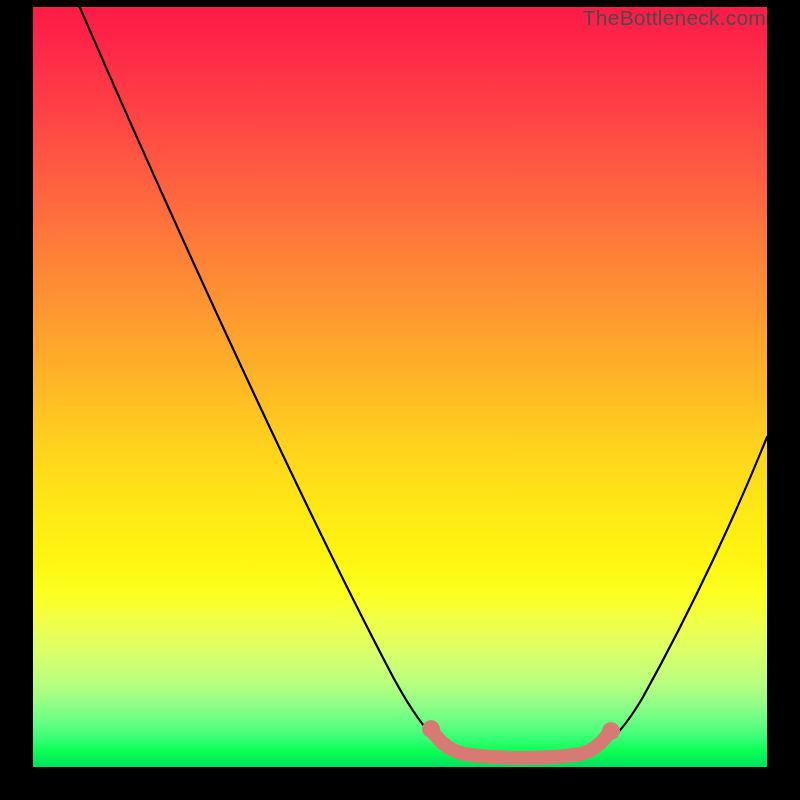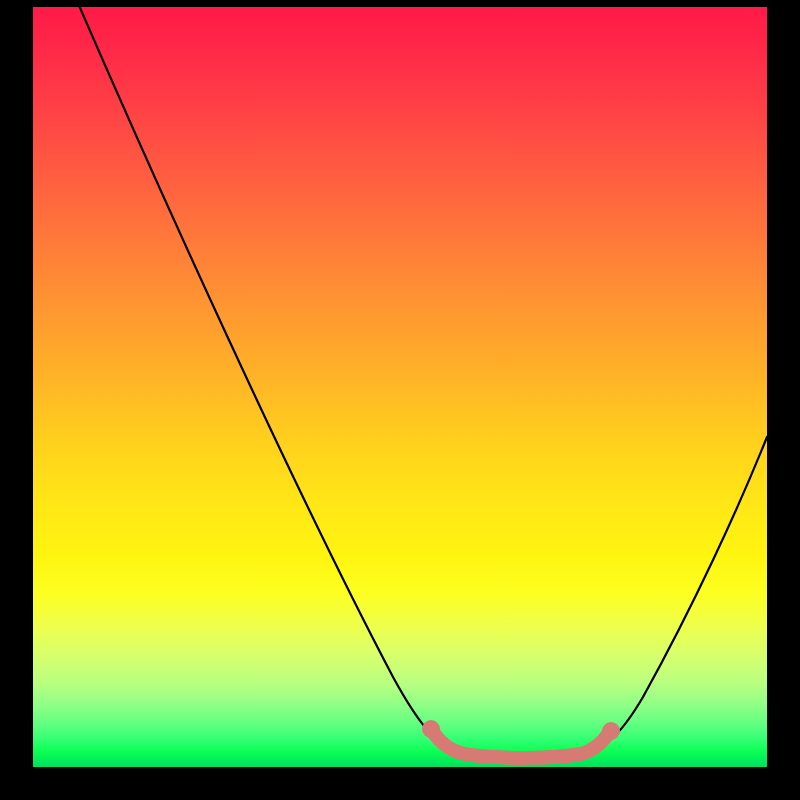--- a/index.html
+++ b/index.html
@@ -86,14 +86,15 @@
             C 408 738, 420 746, 438 748
             C 470 752, 520 752, 548 747
             C 560 744, 568 737, 576 726
             "></path>
 
       <circle cx="398" cy="722" r="9" fill="#d77a74"></circle>
       <circle cx="578" cy="724" r="9" fill="#d77a74"></circle>
     </svg>
   </div>
 
+  <div class="watermark">TheBottleneck.com</div>
 
 </div>
 
 </body></html>

